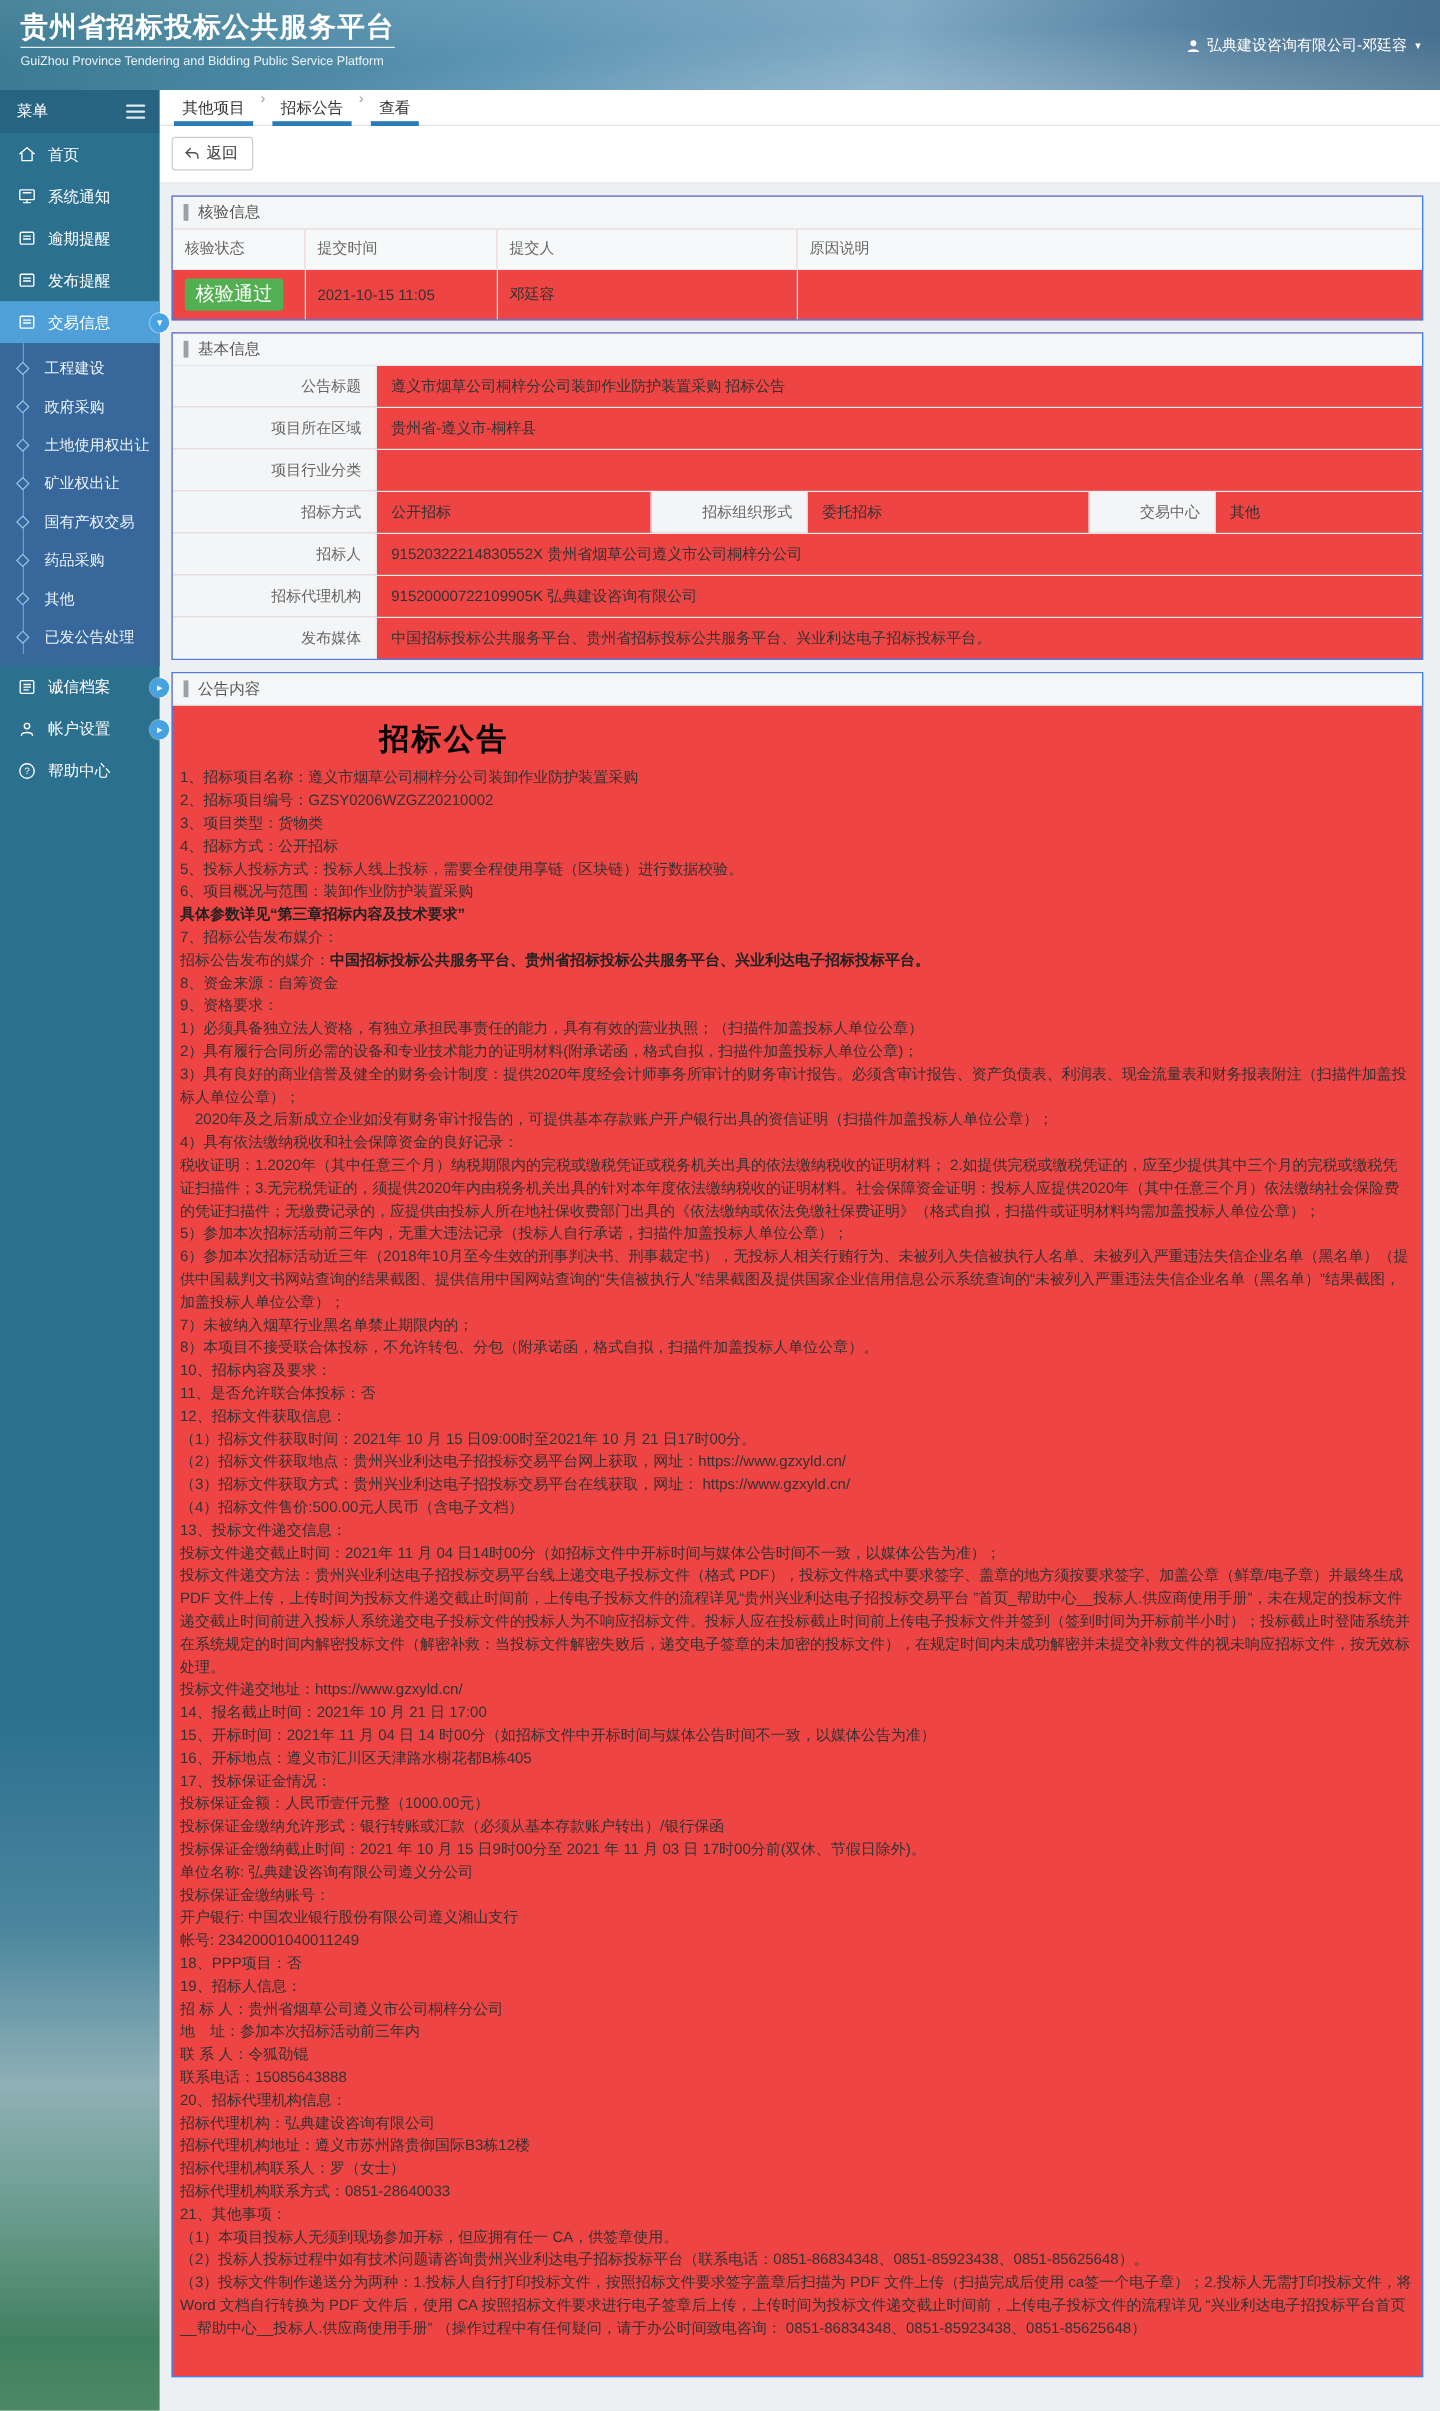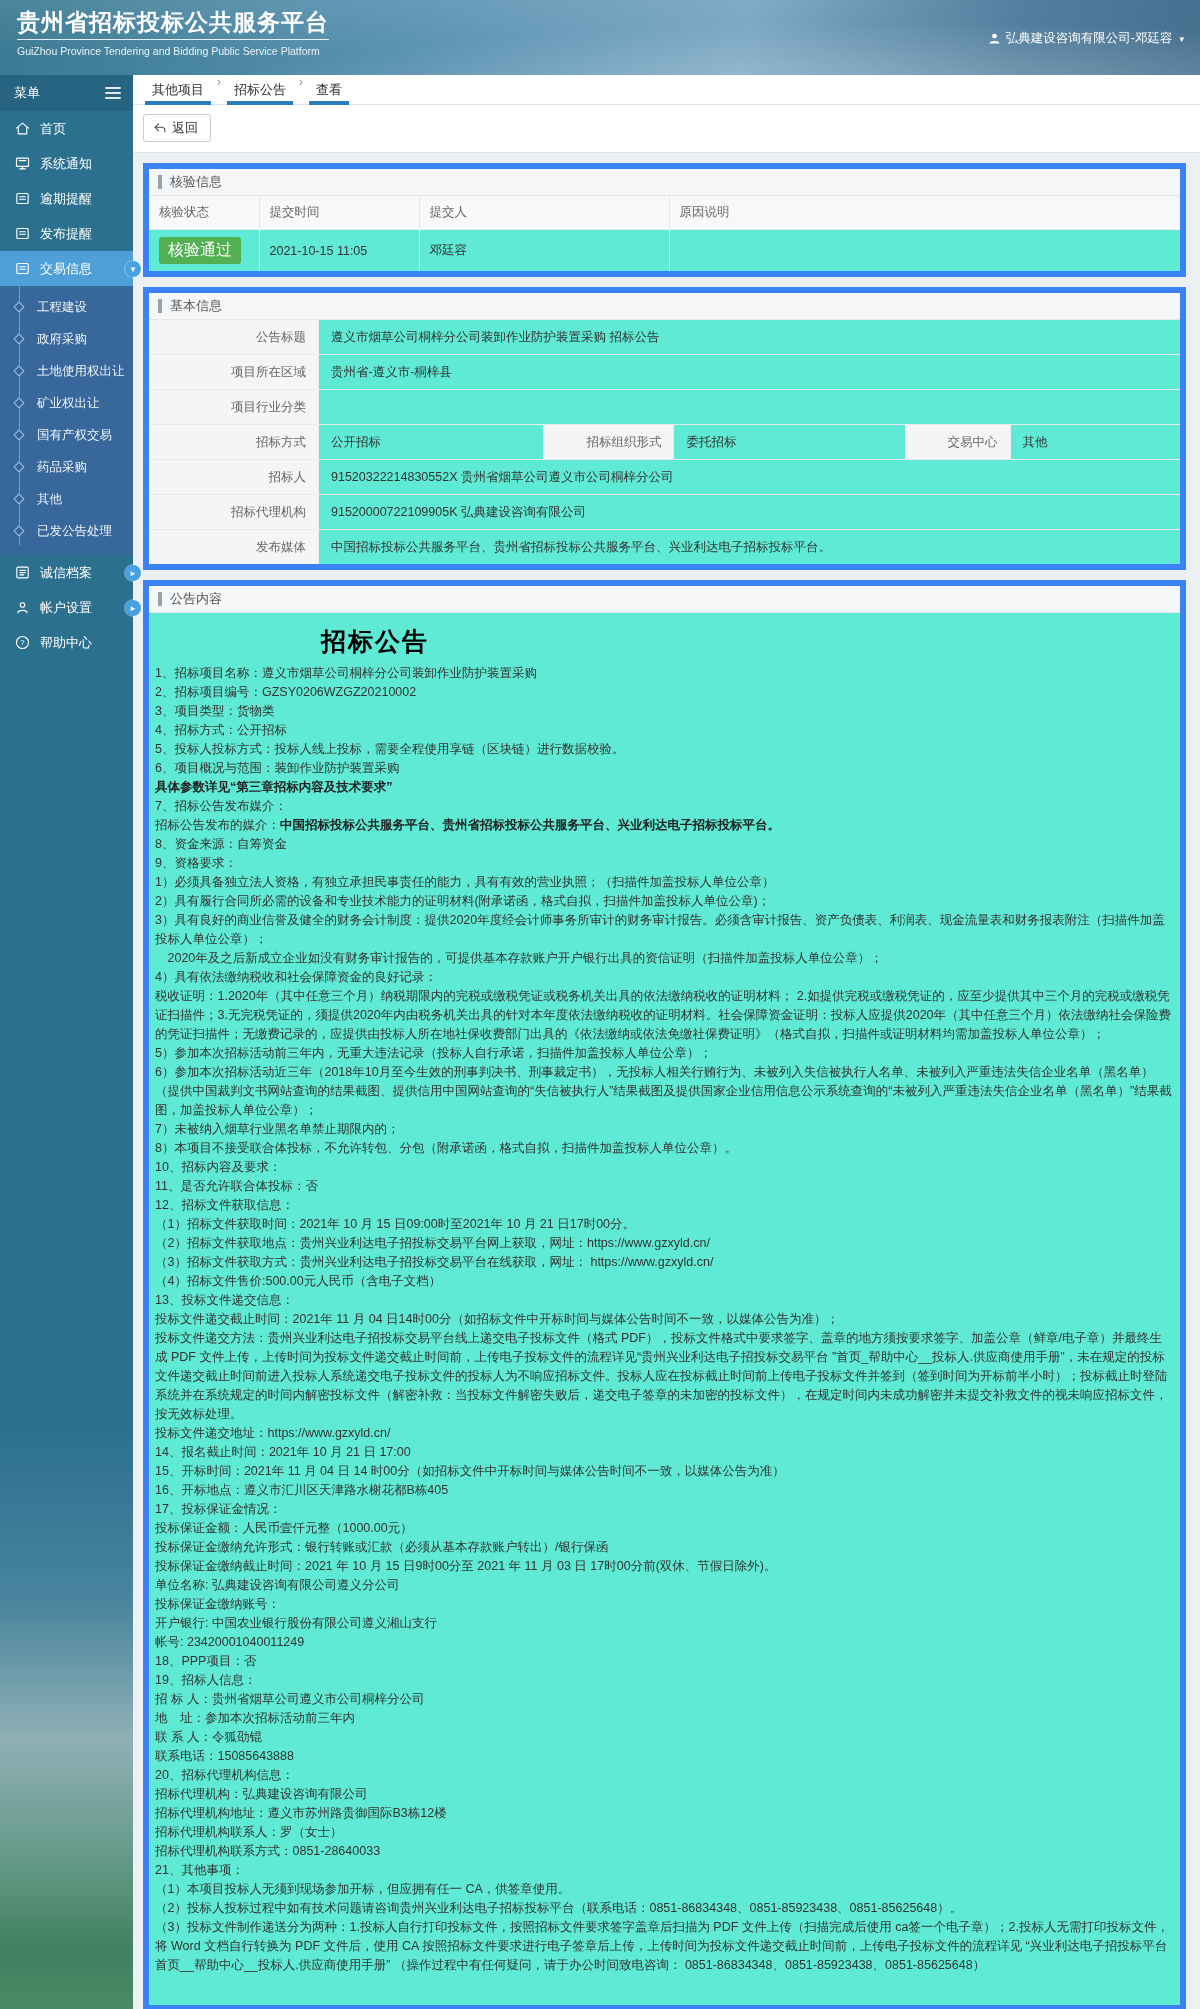--- a/index.html
+++ b/index.html
@@ -58,21 +58,21 @@
   .crumb{position:relative;height:30px;line-height:30px;padding:0 4px;cursor:pointer;}
   .crumb::after{content:'';position:absolute;left:-3px;right:-3px;bottom:0;height:4px;background:var(--accent);}
   .crumb-sep{color:#999;margin:0 9px;font-size:12px;}
   .toolbar{padding:9px 0 10px 10px;}
   .back-btn{display:inline-flex;align-items:center;gap:5px;background:#fff;border:1px solid #c9ced3;
     border-radius:3px;padding:4px 12px 4px 9px;font-size:13px;color:#333;cursor:pointer;
     font-family:inherit;}
   .back-btn svg{width:14px;height:14px;}
 
   .content{padding:10px 14px 0 10px;}
-  .panel{background:#5eead4;border:6px solid #3b82f6;margin-bottom:10px;}
+  .panel{background:#ef4444;border:1px solid #3b82f6;margin-bottom:10px;}
   .panel-head{height:27px;display:flex;align-items:center;font-size:13px;color:#555;
     background:#f5f6f7;border-bottom:1px solid #e4e7ea;}
   .panel-head .bar{width:4px;height:14px;background:#97a1a9;margin:0 8px 0 9px;}
 
   
   .v-table{width:100%;border-collapse:collapse;font-size:12.5px;}
   .v-table th{background:#f7f8f9;color:#666;font-weight:normal;text-align:left;
     border:1px solid #e7eaec;border-top:none;padding:8px 10px;}
   .v-table td{border:1px solid #e7eaec;border-bottom:none;padding:7px 10px;color:#333;height:31px;}
   .v-table th:first-child,.v-table td:first-child{border-left:none;}

